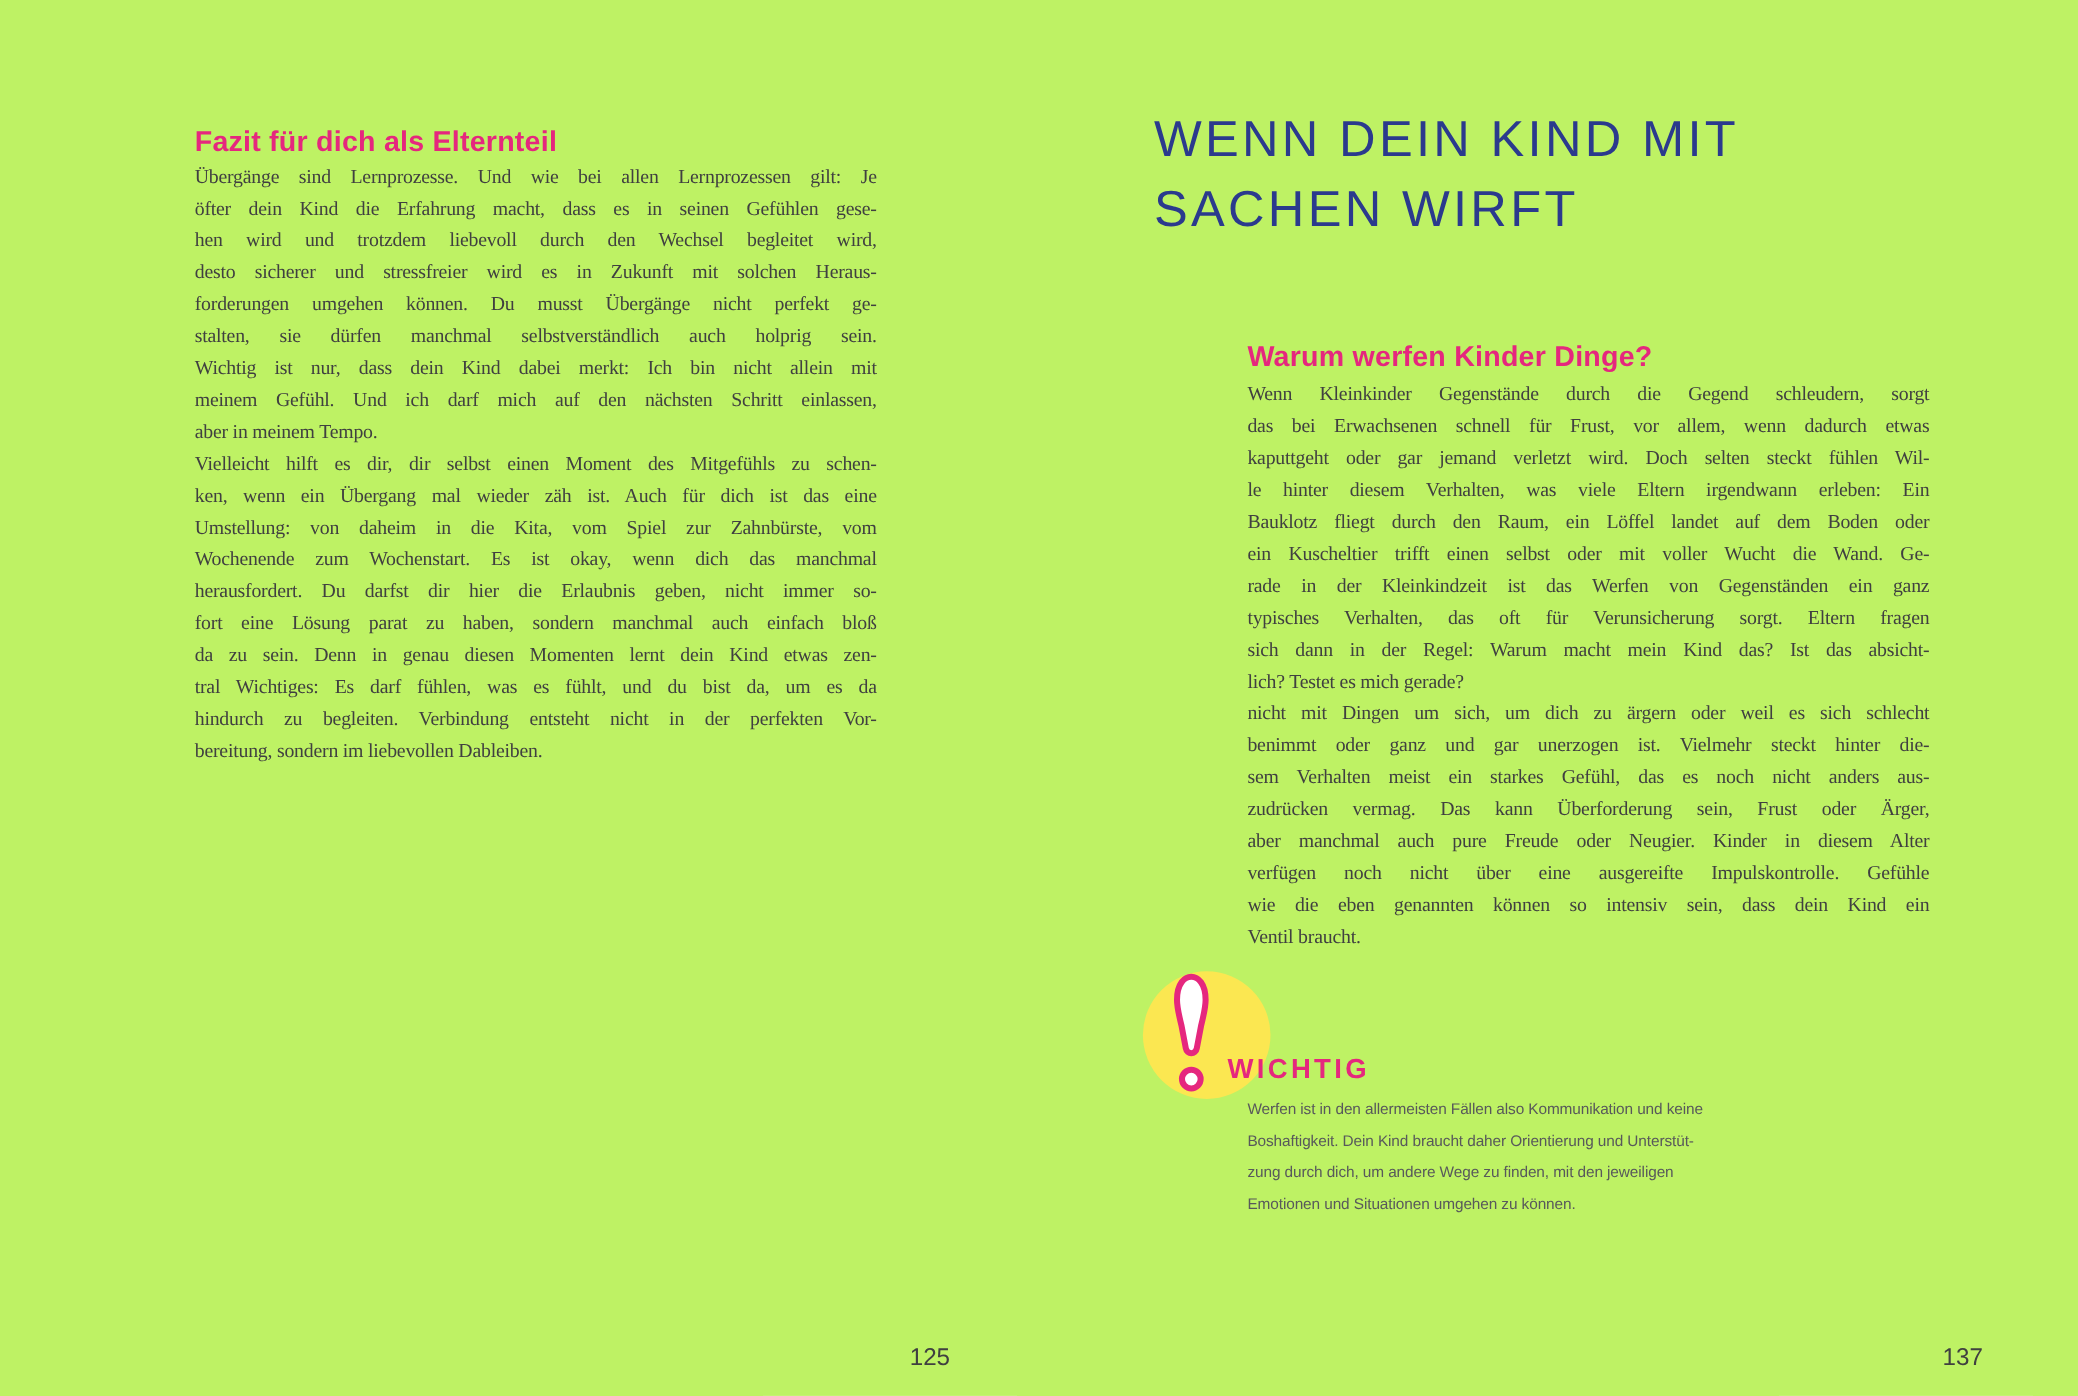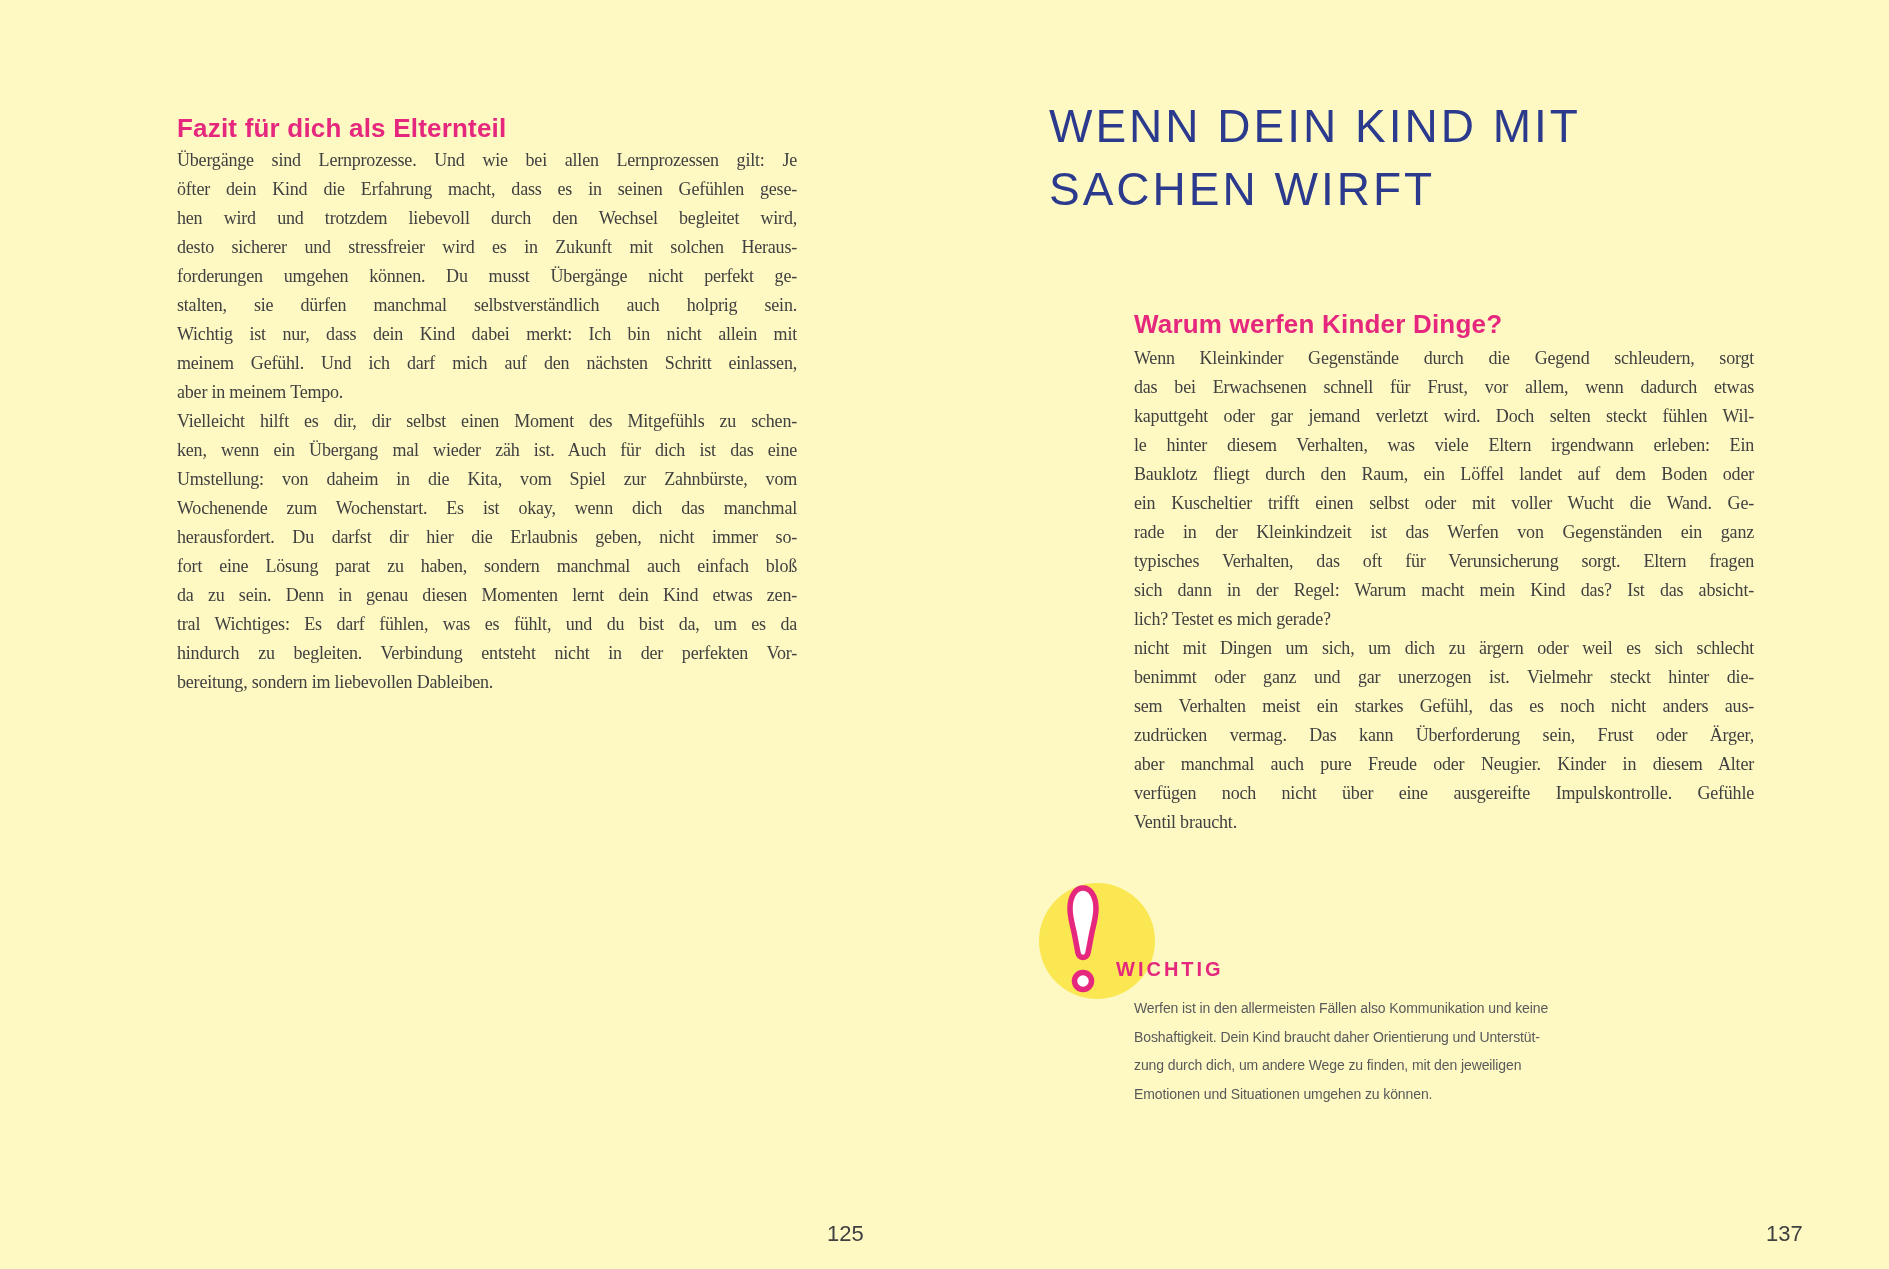--- a/index.html
+++ b/index.html
@@ -2,42 +2,42 @@
 <html style="--pink: #e5277e; --navy: #2b3a8d; --yellow: #fbe751; --body: #404040; --gray: #58595b;"><head>
 <meta charset="utf-8">
 <style>
   :root{
     --pink:#e5277e; --navy:#2b3a8d; --yellow:#fbe751;
     --body:#404040; --gray:#58595b;
   }
   *{margin:0;padding:0;box-sizing:border-box;}
   html,body{background:#ffffff;}
   .spread{
-    position:relative;width:1889px;height:1269px;background:#fef9c3;
+    position:relative;width:1889px;height:1269px;background:#bef264;
     font-family:"Liberation Serif",serif;overflow:hidden;
   }
   .abs{position:absolute;}
   
   .sec-heading{
     font-family:"Liberation Sans",sans-serif;font-weight:700;
     font-size:26px;line-height:32px;color:var(--pink);letter-spacing:.2px;
   }
   .big-title{
     font-family:"Liberation Sans",sans-serif;font-weight:400;
     font-size:46px;line-height:63px;color:var(--navy);letter-spacing:3px;
   }
   
   .bodycol{width:620px;color:var(--body);font-size:18px;line-height:29px;letter-spacing:-0.2px;}
   .para{display:block;}
   .para .tline{white-space:nowrap;text-align:justify;text-align-last:justify;}
   .para .tline:last-child{text-align-last:left;}
   
   .callout-label{
     font-family:"Liberation Sans",sans-serif;font-weight:700;
-    font-size:20px;color:var(--pink);letter-spacing:3px;
+    font-size:25px;color:var(--pink);letter-spacing:3px;
   }
   .callout-text{
     font-family:"Liberation Sans",sans-serif;color:var(--gray);
     font-size:14px;line-height:28.5px;letter-spacing:-0.1px;width:580px;
   }
   .callout-text .tline{white-space:nowrap;text-align:left;}
   .pagenum{
     font-family:"Liberation Sans",sans-serif;font-size:22px;color:var(--body);
   }
 </style>
@@ -99,20 +99,21 @@
           <div class="tline">sich dann in der Regel: Warum macht mein Kind das? Ist das absicht-</div>
           <div class="tline">lich? Testet es mich gerade?</div>
         </div>
       <div class="para">
           <div class="tline">nicht mit Dingen um sich, um dich zu ärgern oder weil es sich schlecht</div>
           <div class="tline">benimmt oder ganz und gar unerzogen ist. Vielmehr steckt hinter die-</div>
           <div class="tline">sem Verhalten meist ein starkes Gefühl, das es noch nicht anders aus-</div>
           <div class="tline">zudrücken vermag. Das kann Überforderung sein, Frust oder Ärger,</div>
           <div class="tline">aber manchmal auch pure Freude oder Neugier. Kinder in diesem Alter</div>
           <div class="tline">verfügen noch nicht über eine ausgereifte Impulskontrolle. Gefühle</div>
+          <div class="tline">wie die eben genannten können so intensiv sein, dass dein Kind ein</div>
           <div class="tline">Ventil braucht.</div>
         </div>
     </div>
 
     <div class="abs" style="left:94px;top:878px;width:700px;height:240px;">
       <svg class="abs" style="left:0;top:0;" width="122" height="126" viewBox="0 0 122 126" aria-hidden="true">
         <circle cx="59" cy="63" r="58" fill="var(--yellow)"></circle>
         <path d="M32 31 C32 16 39 10 45 10 C51 10 58 16 58 31 C58 38 56 46 54 54 L50 75 C49 81 41 81 40 75 L36 54 C34 46 32 38 32 31 Z" fill="#ffffff" stroke="var(--pink)" stroke-width="5.5"></path>
         <circle cx="45" cy="103" r="8.5" fill="#ffffff" stroke="var(--pink)" stroke-width="5.5"></circle>
       </svg>

